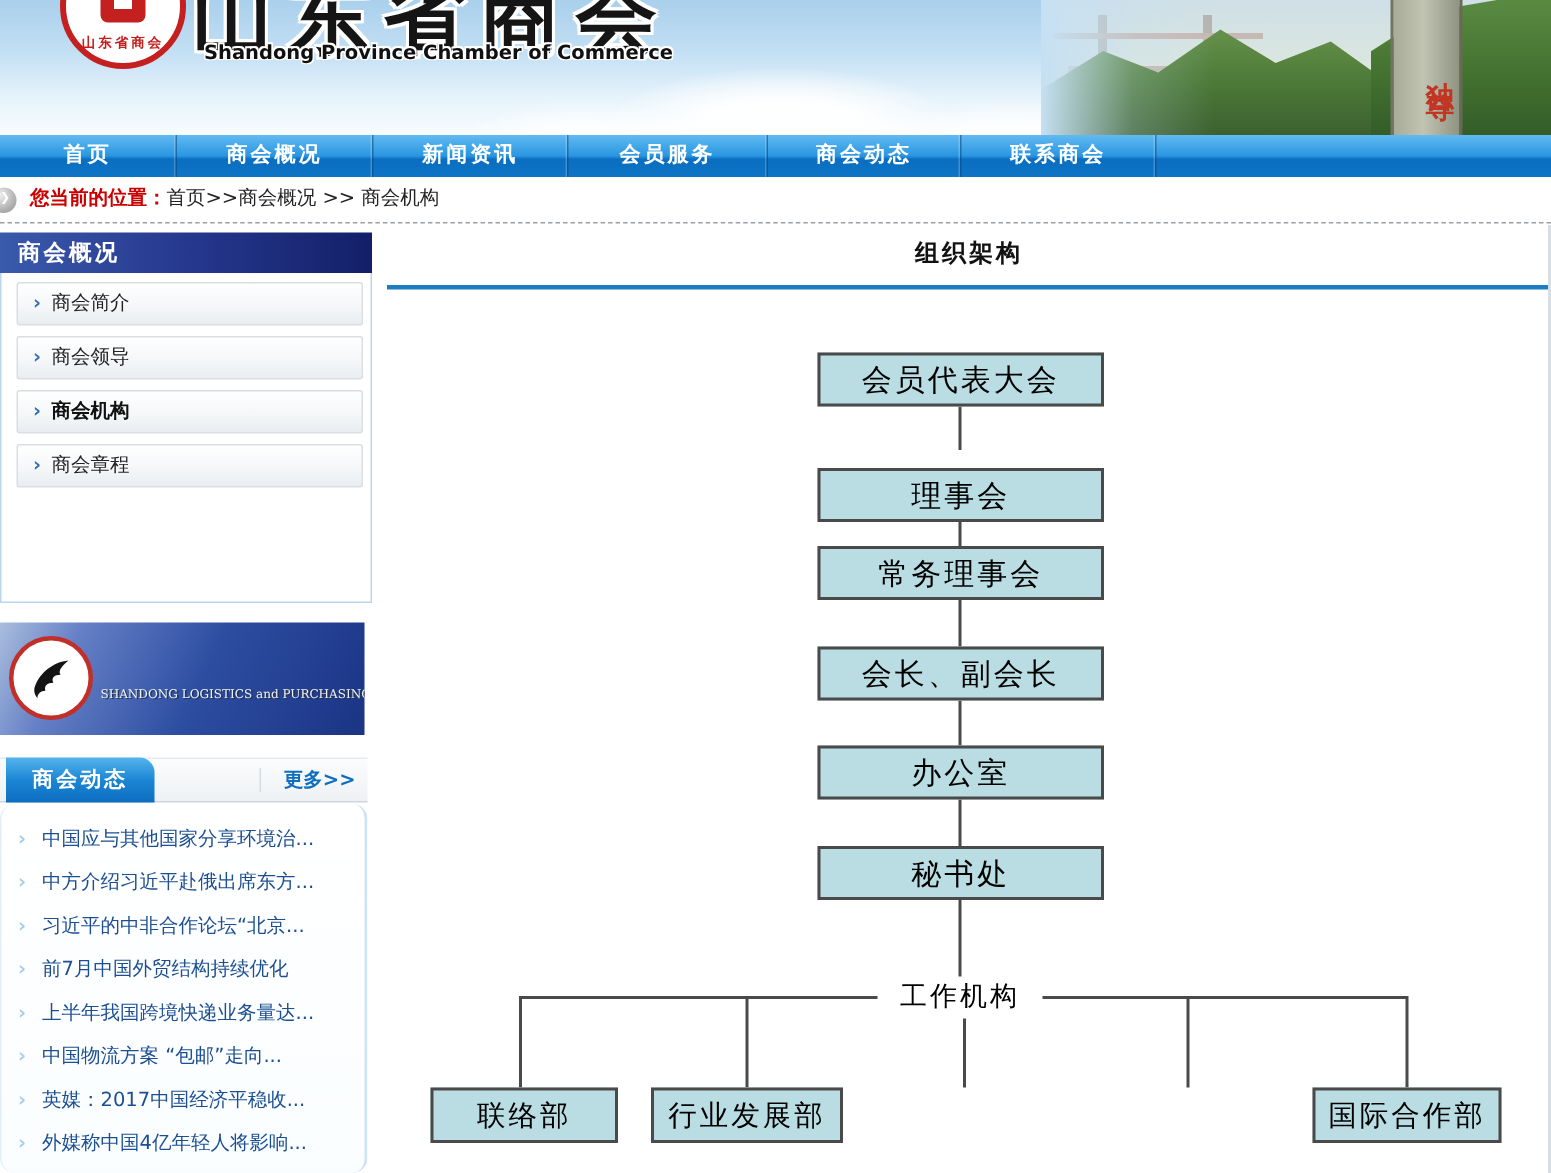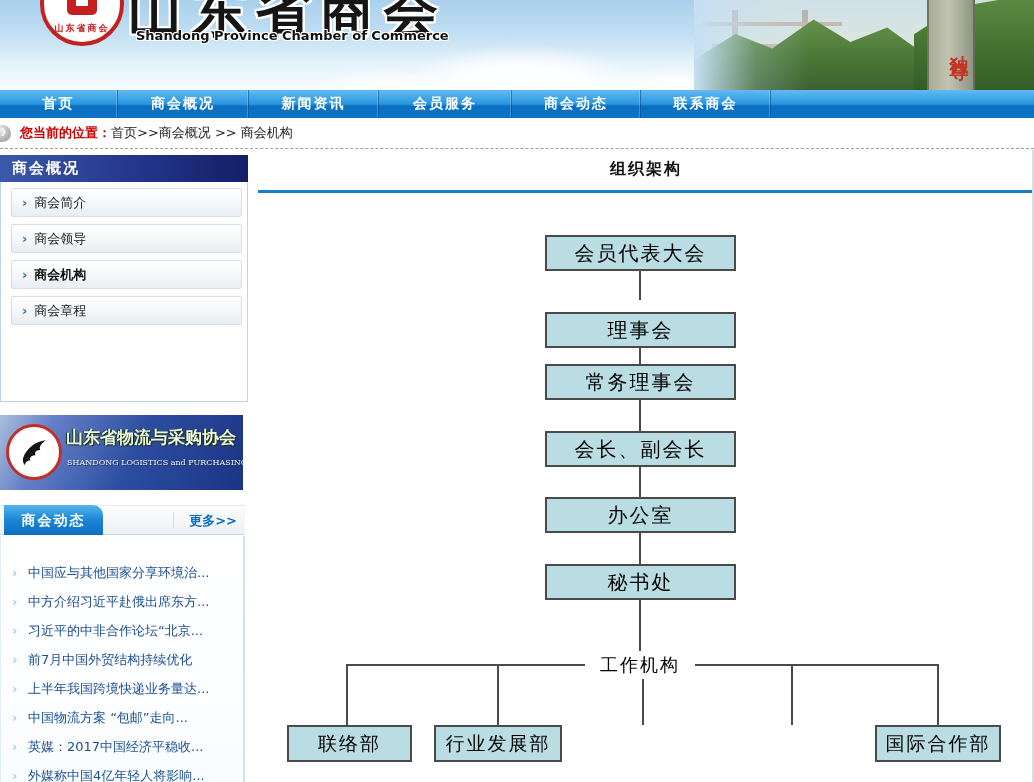--- a/index.html
+++ b/index.html
@@ -80,21 +80,21 @@
 
   
   .news-head{position:absolute;left:0;top:505px;width:245px;height:30px;box-sizing:border-box;
     background:linear-gradient(180deg,#fbfcfd 0%,#eef1f4 100%);border-top:1px solid #e4ebf1;border-bottom:1px solid #cdd6de;}
   .news-head .sep{position:absolute;left:173px;top:6px;bottom:6px;width:1px;background:#d5dce2;}
   .news-tab{position:absolute;left:4px;top:-1px;width:99px;height:30px;border-radius:0 10px 0 0;cursor:default;
     background:linear-gradient(180deg,#55b4ee 0%,#1b86d4 50%,#0d6dc0 100%);
     color:#fff;font-weight:bold;font-size:14px;text-align:center;line-height:30px;letter-spacing:2px;}
   .news-more{position:absolute;right:8px;top:0;line-height:29px;font-size:13px;color:#0d6dbf;font-weight:bold;cursor:pointer;}
   .news-box{position:absolute;left:0;top:536px;width:245px;height:246px;box-sizing:border-box;
-    border-left:1px solid #e2eef7;border-right:2px solid #cfe4f3;background:linear-gradient(180deg,#ffffff 0%,#fafdff 100%);padding-top:22px;}
+    border-left:1px solid #e2eef7;border-right:2px solid #cfe4f3;background:linear-gradient(180deg,#ffffff 0%,#fafdff 100%);padding-top:9px;border-radius:10px;}
   .news-list{list-style:none;margin:0;padding:0;}
   .news-list li{height:29px;line-height:29px;font-size:13px;color:#1c4f92;padding-left:27px;position:relative;white-space:nowrap;cursor:pointer;}
   .news-list li::before{content:"›";position:absolute;left:11px;top:0;color:#a9cdea;font-weight:bold;}
 
   
   .main-title{position:absolute;left:258px;top:159px;width:776px;height:26px;text-align:center;
     font-size:16px;font-weight:bold;color:#111;letter-spacing:2px;}
   .main-rule{position:absolute;left:258px;top:190px;width:776px;height:3px;background:#1b7ec2;}
 
   
@@ -158,21 +158,20 @@
     <div class="side-item active"><span class="arr">›</span><span>商会机构</span></div>
     <div class="side-item"><span class="arr">›</span><span>商会章程</span></div>
   </div>
 
   <div class="assoc">
     <div class="assoc-logo">
       <svg width="34" height="34" viewBox="0 0 32 32">
         <path d="M6 21 C9 13 17 6 27 5 C22 9 20.5 12 22 14 C18 14 16 16 17.5 19 C13.5 19 11.5 21 12.5 24 C9.5 24 7.5 26 7.5 28.5 C5.5 26.5 5 23.5 6 21 Z" fill="#141414"></path>
       </svg>
     </div>
-    <div class="assoc-title">山东省物流与采购协会</div>
     <div class="assoc-sub">SHANDONG LOGISTICS and PURCHASING ASSOCIATION</div>
   </div>
 
   <div class="news-head">
     <div class="sep"></div>
     <div class="news-tab">商会动态</div>
     <div class="news-more">更多&gt;&gt;</div>
   </div>
   <div class="news-box">
     <ul class="news-list">

